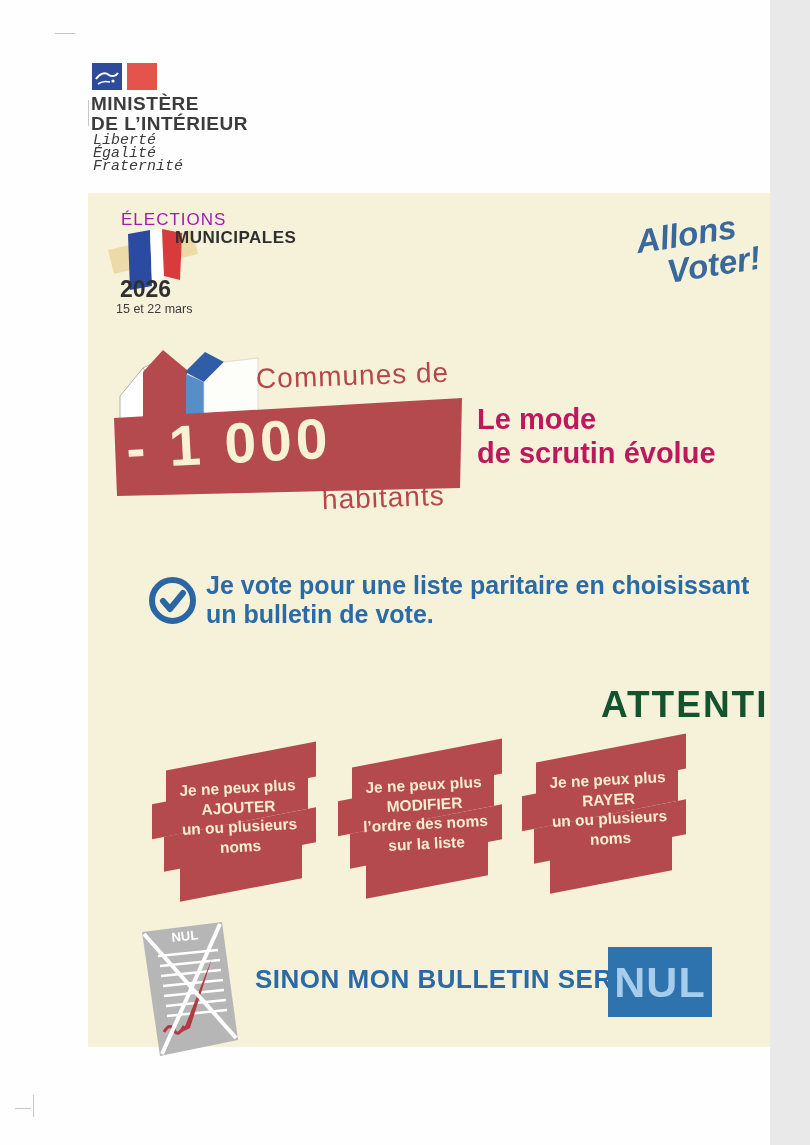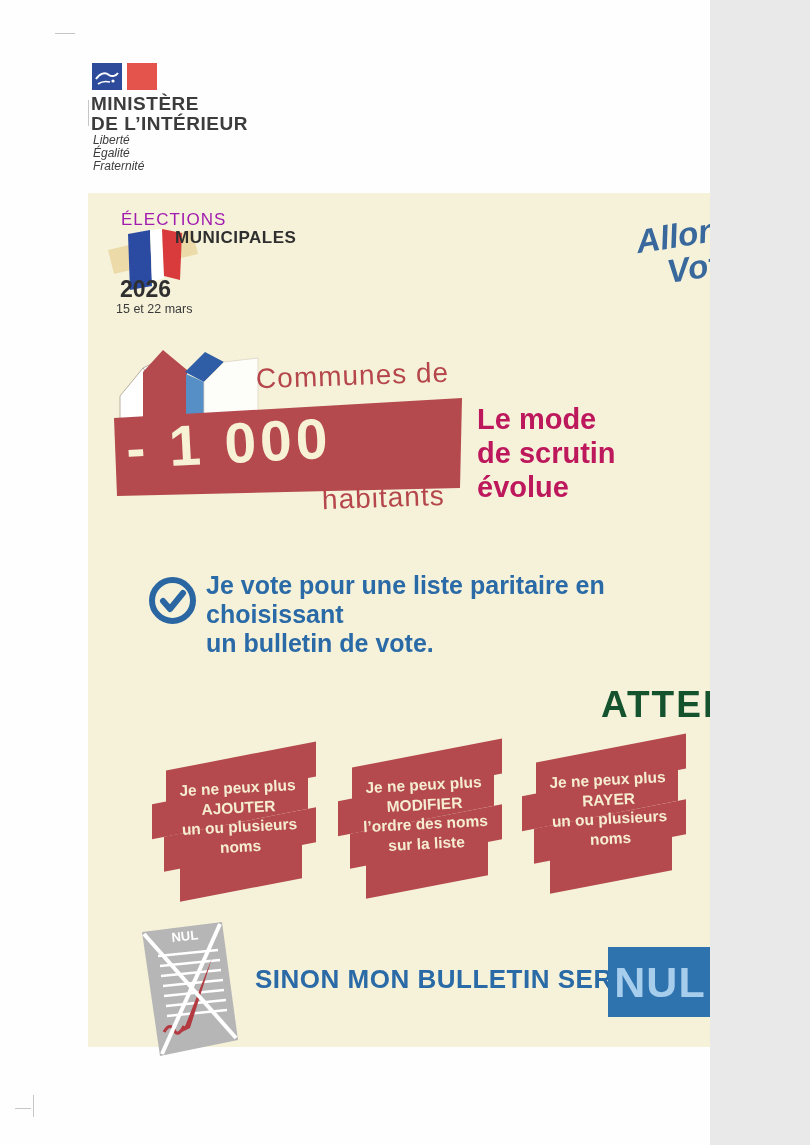--- a/index.html
+++ b/index.html
@@ -1,28 +1,28 @@
 <!DOCTYPE html>
 <html><head>
 <meta charset="utf-8">
 <style>
   html,body{margin:0;padding:0;background:#e9e9e9;}
-  .page{position:relative;width:710px;height:1145px;background:#fefefe;overflow:hidden;
+  .page{position:relative;width:770px;height:1145px;background:#fefefe;overflow:hidden;
         font-family:"Liberation Sans",sans-serif;}
   .abs{position:absolute;}
   .poster{position:absolute;left:88px;top:193px;width:700px;height:854px;background:#f6f2da;}
 
   
   .crop{position:absolute;background:#c6c6c6;}
 
   
   .min-title{position:absolute;left:91px;color:#3c3c3c;font-weight:700;font-size:19px;
              letter-spacing:.5px;white-space:nowrap;}
-  .motto{position:absolute;left:93px;top:134px;font-family:Liberation Sans, sans-serif;
-         font-style:italic;font-size:12px;line-height:13px;color:#3c3c3c;}
+  .motto{position:absolute;left:93px;top:134px;font-family:Liberation Mono, monospace;
+         font-style:italic;font-size:15px;line-height:13px;color:#3c3c3c;}
 
   
   .elec-light{position:absolute;left:121px;top:210px;font-size:17px;color:#a21caf;
               letter-spacing:1px;font-weight:400;}
   .elec-bold{position:absolute;left:162px;top:228px;font-size:17px;color:#2f2f2f;
              letter-spacing:.5px;font-weight:700;padding-left:13px;}
   .elec-date{position:absolute;left:116px;top:262px;font-size:12.5px;color:#3a3a3a;margin-top:40px;}
   .elec-year{position:absolute;left:120px;top:276px;font-size:23px;color:#2f2f2f;font-weight:800;text-align:center;}
 
   

